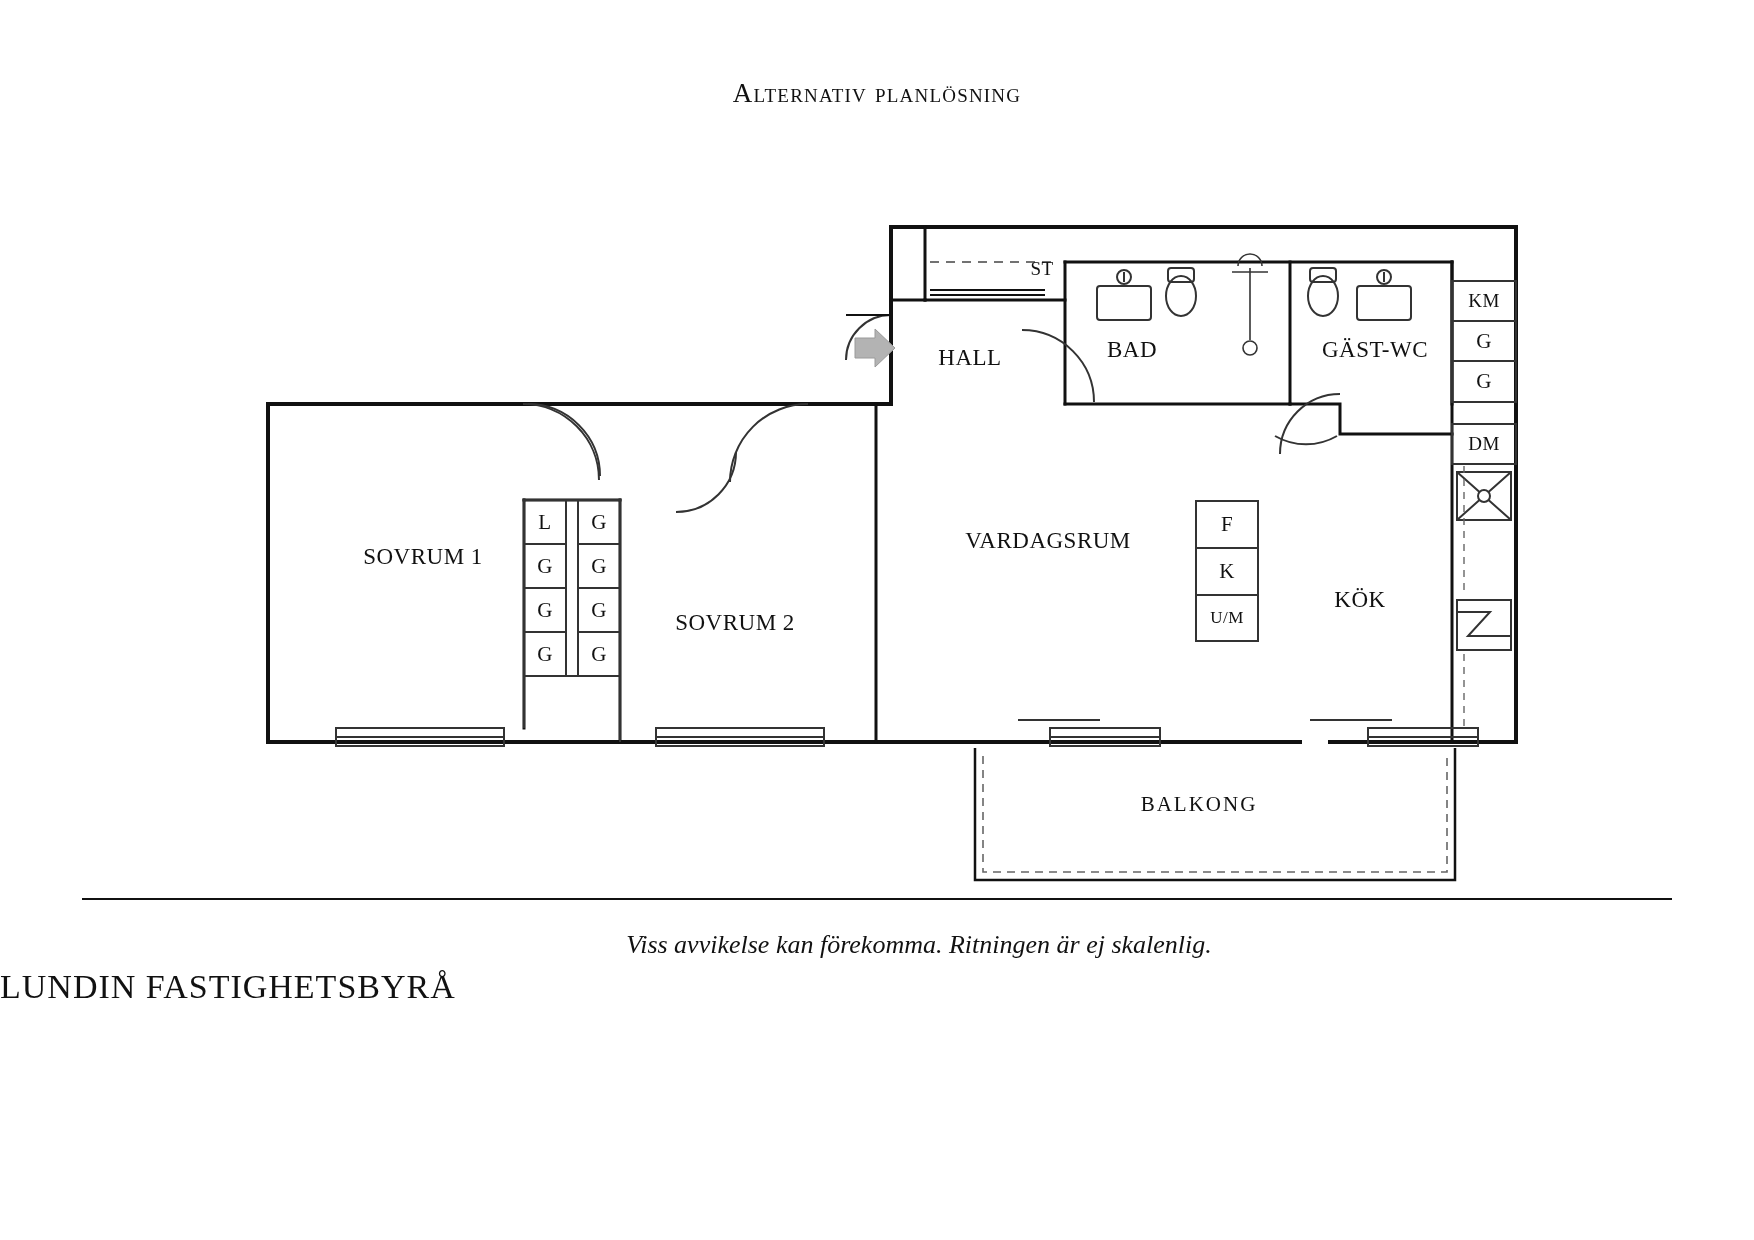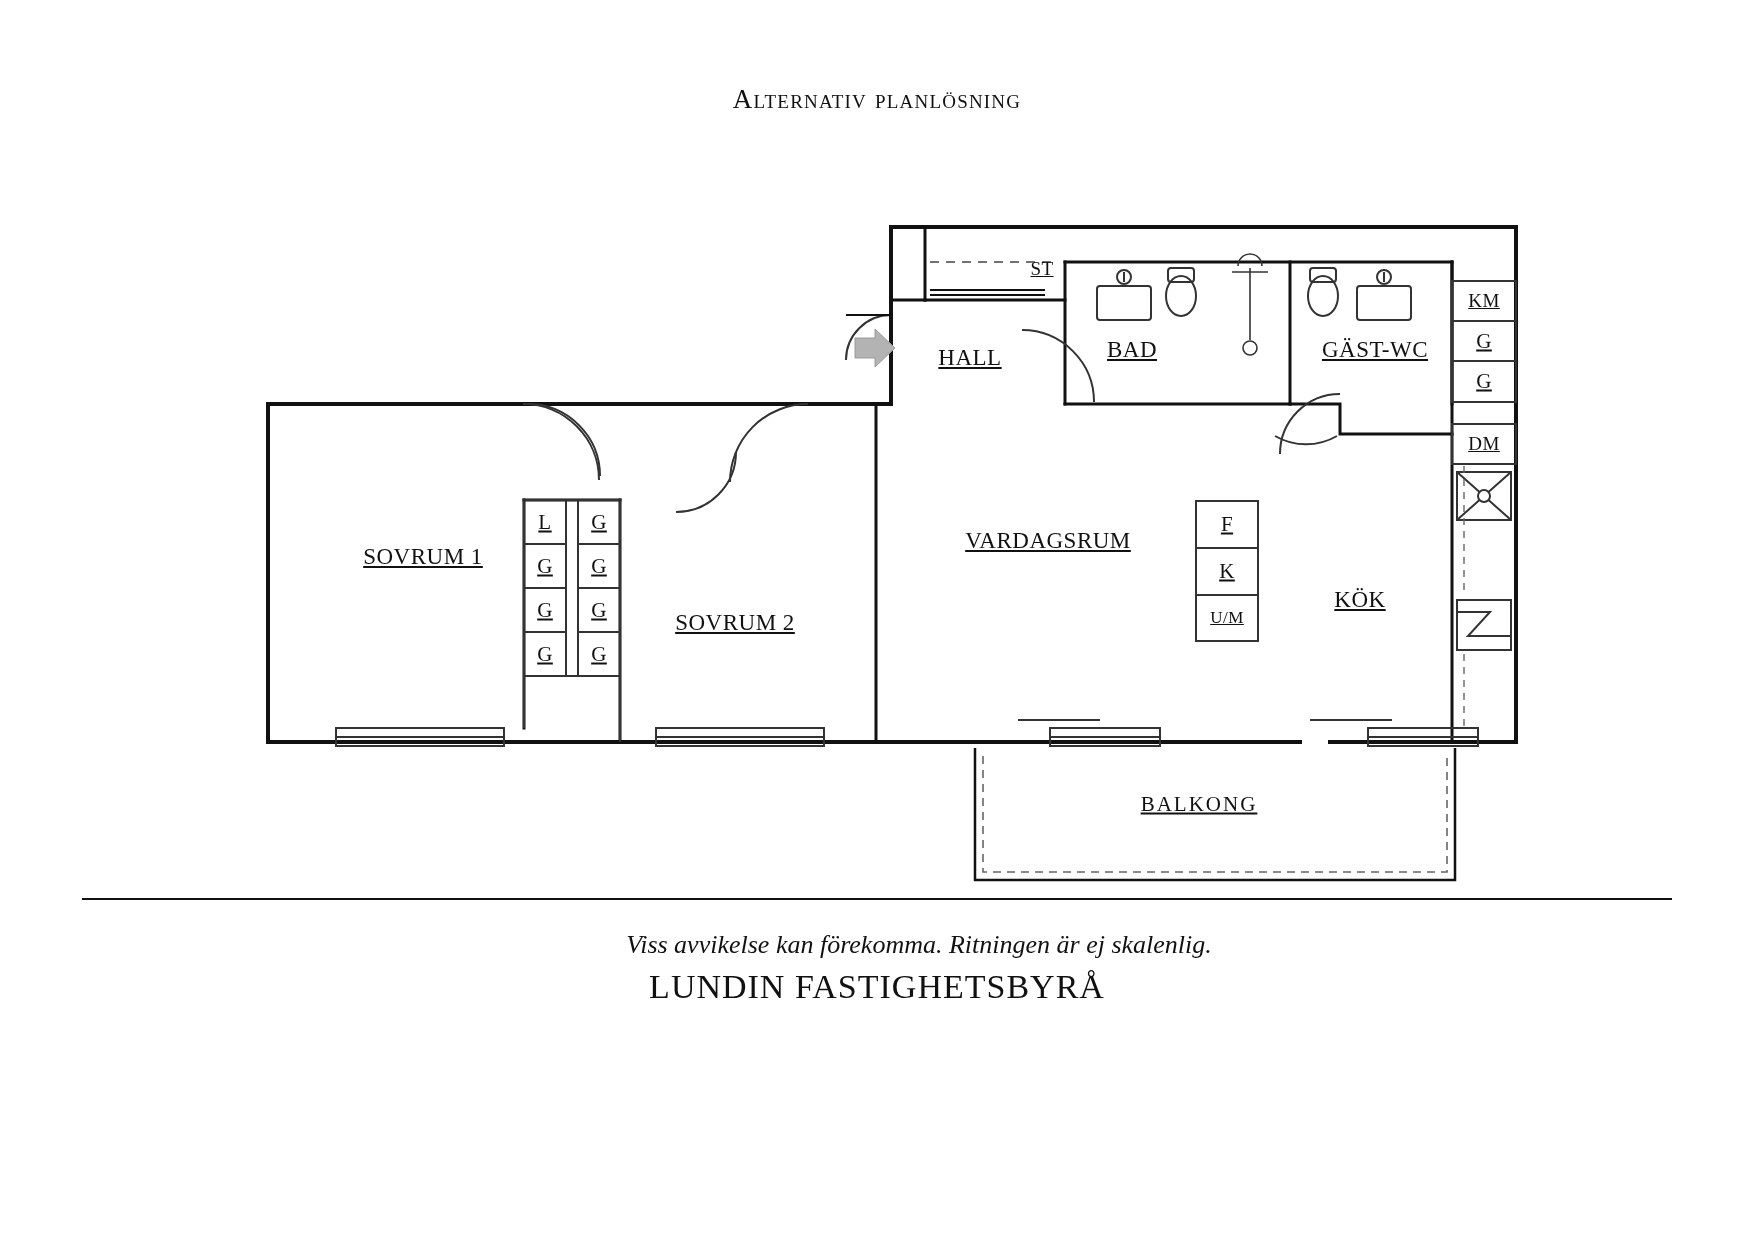--- a/index.html
+++ b/index.html
@@ -21,41 +21,39 @@
     position: absolute;
     top: 78px;
     left: 0;
     width: 1754px;
     text-align: center;
     font-family: "Liberation Serif", serif;
     font-size: 27px;
     letter-spacing: 1.2px;
     font-variant: small-caps;
     color: #111;
-    margin-top: 6px;
   }
 
   
   #floorplan-canvas {
     position: absolute;
     top: 0;
     left: 0;
     width: 1754px;
     height: 1240px;
   }
 
   
   .room-label {
     position: absolute;
     font-family: "Liberation Serif", serif;
     color: #111;
     white-space: nowrap;
     transform: translate(-50%, -50%);
     letter-spacing: 0.5px;
-    text-decoration: underline;
   }
   .rl-lg   { font-size: 23px; }
   .rl-md   { font-size: 21px; }
   .rl-sm   { font-size: 19px; }
   .rl-xs   { font-size: 17px; }
 
   
   #footer-rule {
     position: absolute;
     left: 82px;
@@ -74,21 +72,21 @@
     font-style: italic;
     font-size: 26px;
     color: #111;
     padding-left: 42px;
   }
   #footer-brand {
     position: absolute;
     top: 968px;
     left: 0;
     width: 1754px;
-    text-align: center;
+    text-align: left;
     font-family: "Liberation Serif", serif;
     font-size: 34px;
     letter-spacing: 1px;
     color: #111;
   }
 </style>
 </head>
 <body>
 
 <div id="plan-title">Alternativ planlösning</div>

